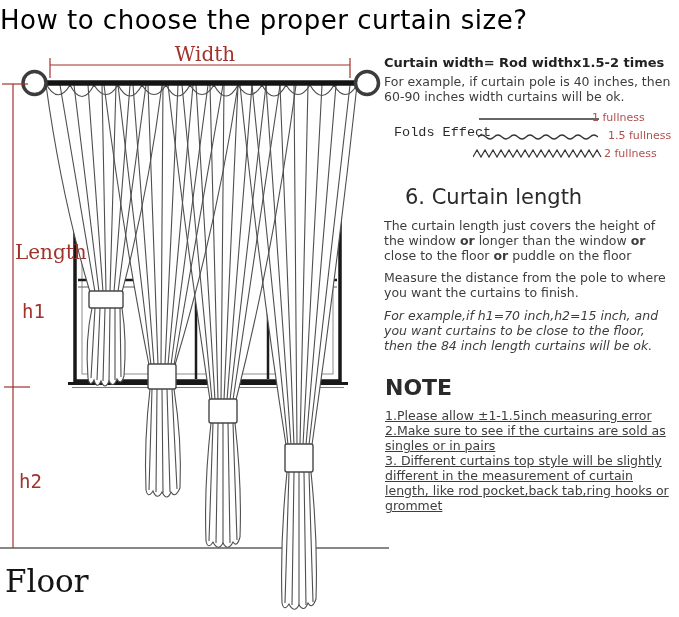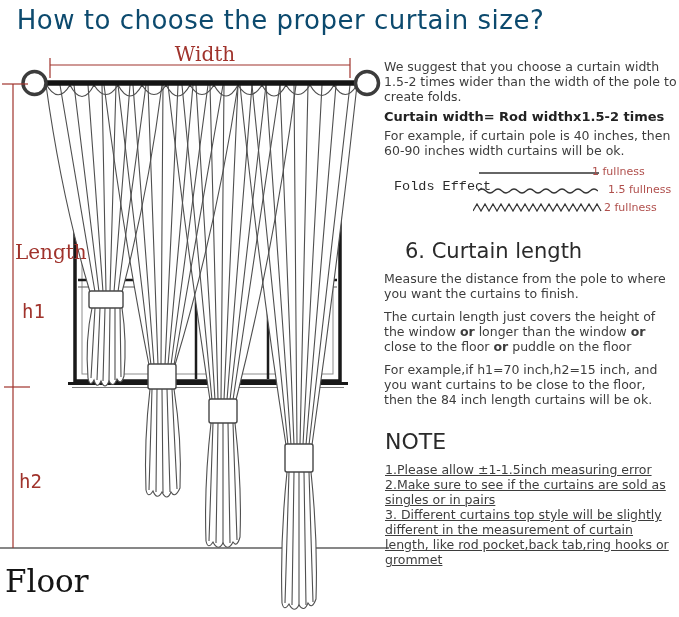--- a/index.html
+++ b/index.html
@@ -1,36 +1,36 @@
 <!DOCTYPE html>
 <html><head>
 <meta charset="utf-8">
 <style>
   html,body{margin:0;padding:0;background:#fff;}
   .page{position:relative;width:679px;height:617px;background:#ffffff;overflow:hidden;
         font-family:"DejaVu Sans","Liberation Sans",sans-serif;color:#3d3d3d;}
-  .title{position:absolute;top:5px;left:0;width:561px;text-align:center;
-         font-size:26px;color:#0c4a6e;letter-spacing:0.5px;}
+  .title{position:absolute;top:5px;left:0;width:561px;
+         font-size:26px;color:#000000;letter-spacing:0.5px;}
   .diagram{position:absolute;left:0;top:40px;width:390px;height:577px;}
   .col{position:absolute;left:384px;top:50px;width:293px;}
   .h-sec{font-size:21px;line-height:26px;color:#2a2a2a;margin:4px 0 0 19px;font-weight:400;}
   .h-sec2{font-size:21px;line-height:26px;color:#2a2a2a;margin:14px 0 0 21px;font-weight:400;}
   .body-p{font-size:12.5px;line-height:15px;color:#3d3d3d;}
   .p1{margin:9px 0 0 0;}
   .formula{margin:5px 0 0 0;font-size:13px;line-height:16px;font-weight:bold;color:#222;}
   .example{margin:3px 0 0 0;}
   .folds{position:relative;height:62px;margin-top:4px;}
   .folds-label{position:absolute;left:10px;top:17px;font-size:13.5px;color:#2b2b2b;font-family:Liberation Mono, monospace;}
   .fline{position:absolute;}
   .fl-label{position:absolute;font-size:11px;color:#b04f4c;white-space:nowrap;}
   .p2a{margin:7px 0 0 0;}
   .p2b{margin:8px 0 0 0;}
-  .p2c{margin:8px 0 0 0;}
+  .p2c{margin:8px 0 0 0;font-style:italic;}
   .bold{font-weight:bold;}
-  .note-h{font-size:22px;line-height:28px;color:#2a2a2a;margin:21px 0 0 1px;font-weight:400;}
+  .note-h{font-size:22px;line-height:28px;color:#2a2a2a;margin:21px 0 0 1px;font-weight:700;}
   .note-list{margin:6px 0 0 1px;font-size:12.5px;line-height:15px;color:#3d3d3d;text-decoration:underline;}
   svg text{user-select:none;}
 </style>
 </head>
 <body>
 
 <div class="page">
 
   <div class="title">How to choose the proper curtain size?</div>
 
@@ -111,43 +111,42 @@
       <text x="205" y="21" text-anchor="middle" font-family="DejaVu Serif, Liberation Serif, serif" font-size="20" fill="#a0332c">Width</text>
       <text x="15" y="219" font-family="DejaVu Serif, Liberation Serif, serif" font-size="20" fill="#a0332c">Length</text>
       <text x="22" y="278" font-family="DejaVu Sans Mono, Liberation Mono, monospace" font-size="19" fill="#a0332c">h1</text>
       <text x="19" y="448" font-family="DejaVu Sans Mono, Liberation Mono, monospace" font-size="19" fill="#a0332c">h2</text>
       <text x="5" y="552" font-family="DejaVu Serif, Liberation Serif, serif" font-size="31" fill="#151515">Floor</text>
     </svg>
   </div>
 
   <div class="col">
 
-    <div class="body-p p1">We suggest that you choose a curtain width 1.5-2 times wider than the width of the pole to create folds.</div>
     <div class="formula">Curtain width= Rod widthx1.5-2 times</div>
     <div class="body-p example">For example, if curtain pole is 40 inches, then 60-90 inches width curtains will be ok.</div>
 
     <div class="folds">
       <span class="folds-label">Folds Effect</span>
       <svg class="fline" style="left:95px;top:5px;" width="120" height="12">
         <line x1="0" y1="6" x2="120" y2="6" stroke="#333" stroke-width="1.5"></line>
       </svg>
       <span class="fl-label" style="left:208px;top:3px;">1 fullness</span>
       <svg class="fline" style="left:94px;top:23px;" width="120" height="12">
         <path d="M0 6 Q4 2 8 6 T16 6 T24 6 T32 6 T40 6 T48 6 T56 6 T64 6 T72 6 T80 6 T88 6 T96 6 T104 6 T112 6 T120 6" fill="none" stroke="#333" stroke-width="1.2"></path>
       </svg>
       <span class="fl-label" style="left:224px;top:21px;">1.5 fullness</span>
       <svg class="fline" style="left:89px;top:40px;" width="130" height="13">
         <path d="M0 9 L4 2 L8 9 L12 2 L16 9 L20 2 L24 9 L28 2 L32 9 L36 2 L40 9 L44 2 L48 9 L52 2 L56 9 L60 2 L64 9 L68 2 L72 9 L76 2 L80 9 L84 2 L88 9 L92 2 L96 9 L100 2 L104 9 L108 2 L112 9 L116 2 L120 9 L124 2 L128 9" fill="none" stroke="#333" stroke-width="1.2"></path>
       </svg>
       <span class="fl-label" style="left:220px;top:39px;">2 fullness</span>
     </div>
 
     <div class="h-sec2">6. Curtain length</div>
+    <div class="body-p p2b"><span>The curtain length just covers the height of the window </span><span class="bold">or</span><span> longer than the window </span><span class="bold">or</span><span> close to the floor </span><span class="bold">or</span><span> puddle on the floor</span></div>
     <div class="body-p p2a">Measure the distance from the pole to where you want the curtains to finish.</div>
-    <div class="body-p p2b"><span>The curtain length just covers the height of the window </span><span class="bold">or</span><span> longer than the window </span><span class="bold">or</span><span> close to the floor </span><span class="bold">or</span><span> puddle on the floor</span></div>
     <div class="body-p p2c">For example,if h1=70 inch,h2=15 inch, and you want curtains to be close to the floor, then the 84 inch length curtains will be ok.</div>
 
     <div class="note-h">NOTE</div>
     <div class="note-list">
       <div>1.Please allow ±1-1.5inch measuring error</div>
       <div>2.Make sure to see if the curtains are sold as singles or in pairs</div>
       <div>3. Different curtains top style will be slightly different in the measurement of curtain length, like rod pocket,back tab,ring hooks or grommet</div>
     </div>
 
   </div>

